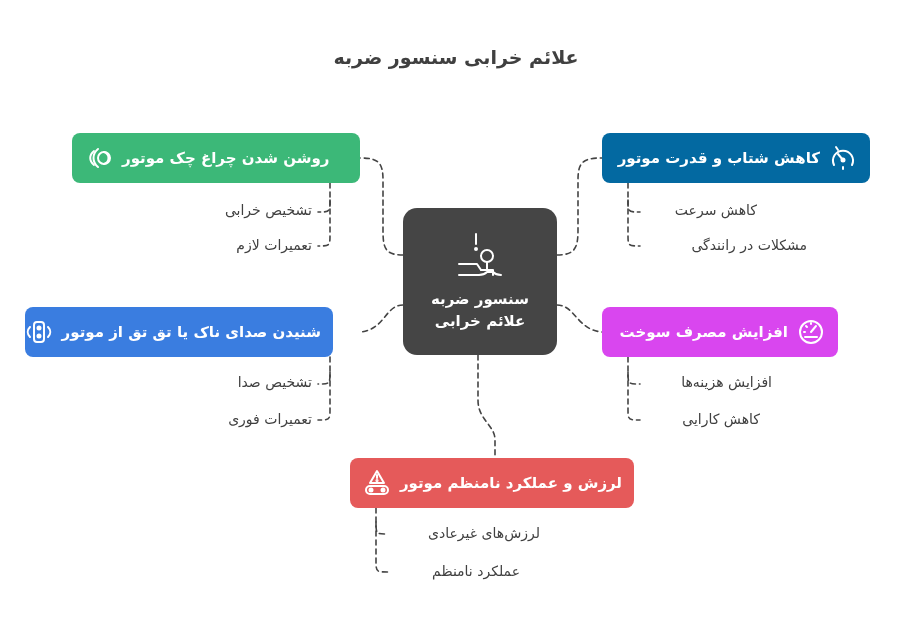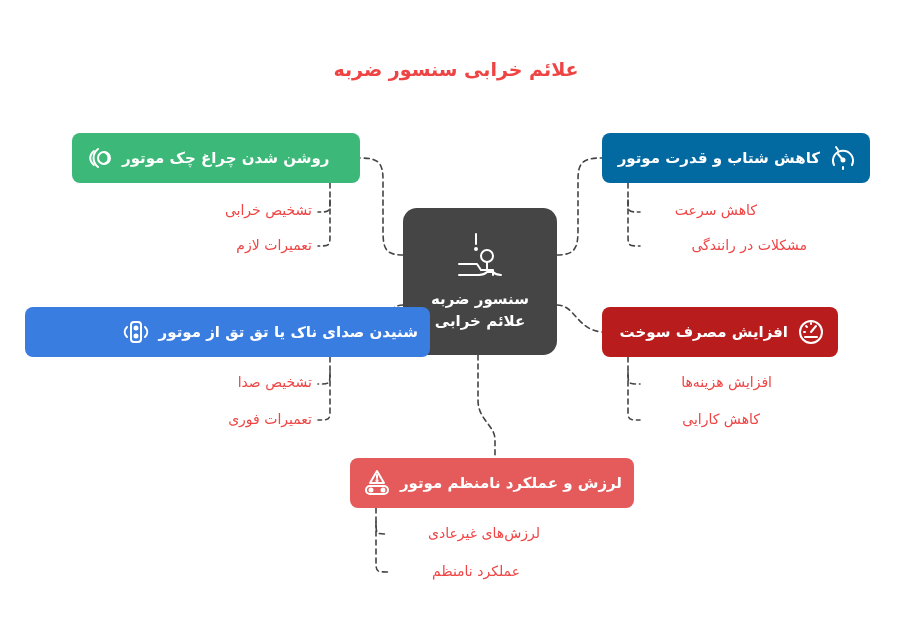--- a/index.html
+++ b/index.html
@@ -11,26 +11,26 @@
       width: 912px;
       height: 630px;
       position: relative;
       overflow: hidden;
       font-family: "DejaVu Sans", "Liberation Sans", sans-serif;
       direction: rtl;
     }
     .title {
       position: absolute;
       left: 0;
-      top: 58px;
+      top: 46px;
       width: 912px;
       text-align: center;
       font-size: 19px;
       font-weight: bold;
-      color: #ef4444;
+      color: #404040;
       direction: rtl;
     }
     svg.connectors {
       position: absolute;
       left: 0;
       top: 0;
       width: 912px;
       height: 630px;
     }
     .center {
@@ -88,21 +88,21 @@
       flex-direction: row-reverse;
       justify-content: flex-end;
     }
     .node.icon-left .nicon {
       margin-left: 0;
       margin-right: 8px;
     }
     .sub {
       position: absolute;
       font-size: 14px;
-      color: #ef4444;
+      color: #404040;
       white-space: nowrap;
       direction: rtl;
     }
   </style>
 </head>
 <body>
 
 <div class="title">علائم خرابی سنسور ضربه</div>
 
 <svg class="connectors" viewBox="0 0 912 630">
@@ -164,21 +164,21 @@
         <circle cx="20" cy="15" r="6"></circle>
         <path d="M20 9 C 26 11, 26 19, 20 21"></path>
       </g>
     </svg>
   </span>
   <span>روشن شدن چراغ چک موتور</span>
 </div>
 <div class="sub" style="right:600px; top:202px;">تشخیص خرابی</div>
 <div class="sub" style="right:600px; top:237px;text-align:center;">تعمیرات لازم</div>
 
-<div class="node icon-left" style="left:25px; top:307px; width:405px; background:#3a7de0;">
+<div class="node icon-left" style="left:25px; top:307px; width:308px; background:#3a7de0;">
   <span class="nicon">
     <svg viewBox="0 0 30 30">
       <g fill="none" stroke="#fff" stroke-width="2" stroke-linecap="round" stroke-linejoin="round">
         <rect x="10" y="5" width="10" height="20" rx="3"></rect>
         <circle cx="15" cy="11" r="1.5" fill="#fff"></circle>
         <circle cx="15" cy="19" r="1.5" fill="#fff"></circle>
         <path d="M6 10 C 3 13, 3 17, 6 20"></path>
         <path d="M24 10 C 27 13, 27 17, 24 20"></path>
       </g>
     </svg>
@@ -198,21 +198,21 @@
         <line x1="8" y1="4" x2="10" y2="7"></line>
         <line x1="15" y1="24" x2="15" y2="26"></line>
       </g>
     </svg>
   </span>
   <span>کاهش شتاب و قدرت موتور</span>
 </div>
 <div class="sub" style="right:155px; top:202px;text-align:center;">کاهش سرعت</div>
 <div class="sub" style="right:105px; top:237px;">مشکلات در رانندگی</div>
 
-<div class="node" style="left:602px; top:307px; width:236px; background:#b91c1c;">
+<div class="node" style="left:602px; top:307px; width:236px; background:#d946ef;">
   <span class="nicon">
     <svg viewBox="0 0 30 30">
       <g fill="none" stroke="#fff" stroke-width="2" stroke-linecap="round">
         <circle cx="15" cy="15" r="11"></circle>
         <line x1="15" y1="15" x2="20" y2="9"></line>
         <line x1="8" y1="15" x2="9" y2="15"></line>
         <line x1="10" y1="9" x2="11" y2="10"></line>
         <line x1="15" y1="6" x2="15" y2="7"></line>
         <line x1="9" y1="20" x2="21" y2="20"></line>
       </g>

